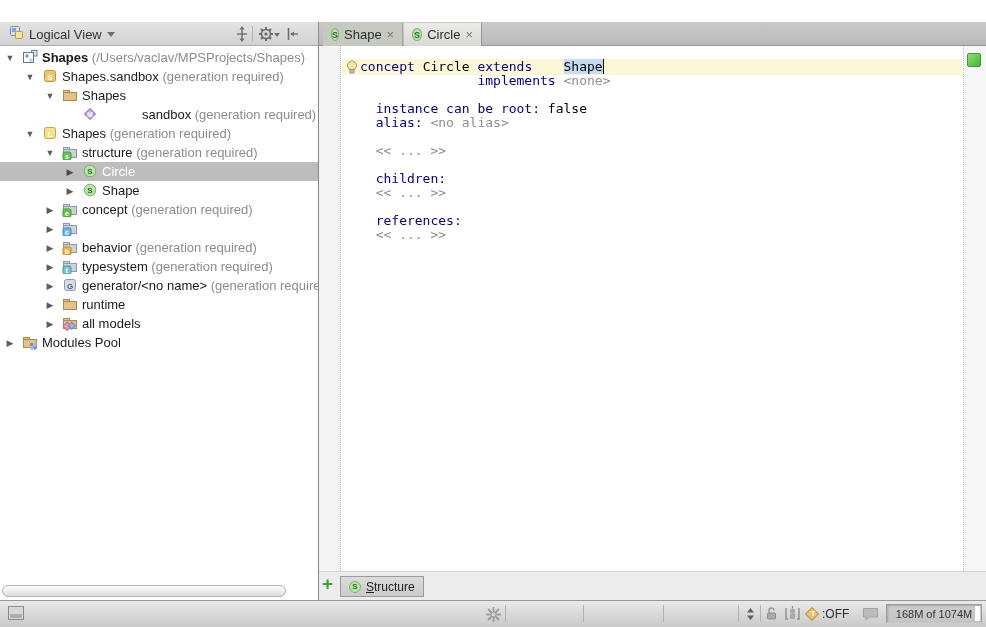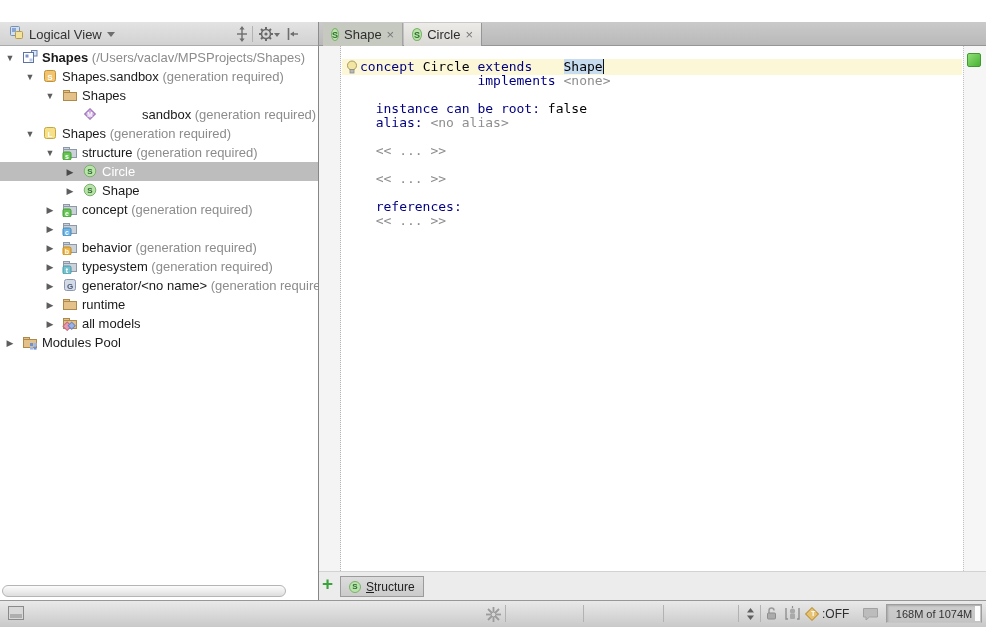--- a/index.html
+++ b/index.html
@@ -323,20 +323,21 @@
     </span>
     <div id="editor-lines">
         <div class="ed-line"><span class="s-kw">concept </span><span class="s-plain">Circle </span><span class="s-kw">extends</span><span class="s-plain">    </span><span class="s-selected caret-after">Shape</span></div>
         <div class="ed-line"><span class="s-plain">               </span><span class="s-kw">implements </span><span class="s-gray">&lt;none&gt;</span></div>
         <div class="ed-line"></div>
         <div class="ed-line"><span class="s-plain">  </span><span class="s-kw">instance can be root: </span><span class="s-plain">false</span></div>
         <div class="ed-line"><span class="s-plain">  </span><span class="s-kw">alias: </span><span class="s-gray">&lt;no alias&gt;</span></div>
         <div class="ed-line"></div>
         <div class="ed-line"><span class="s-plain">  </span><span class="s-gray">&lt;&lt; ... &gt;&gt;</span></div>
         <div class="ed-line"></div>
+        <div class="ed-line"><span class="s-plain">  </span><span class="s-kw">children:</span></div>
         <div class="ed-line"><span class="s-plain">  </span><span class="s-gray">&lt;&lt; ... &gt;&gt;</span></div>
         <div class="ed-line"></div>
         <div class="ed-line"><span class="s-plain">  </span><span class="s-kw">references:</span></div>
         <div class="ed-line"><span class="s-plain">  </span><span class="s-gray">&lt;&lt; ... &gt;&gt;</span></div>
       </div>
     <div id="error-stripe">
       <div id="error-indicator"></div>
     </div>
     <div id="bottom-strip">
       <div id="add-tab-button">+</div>

